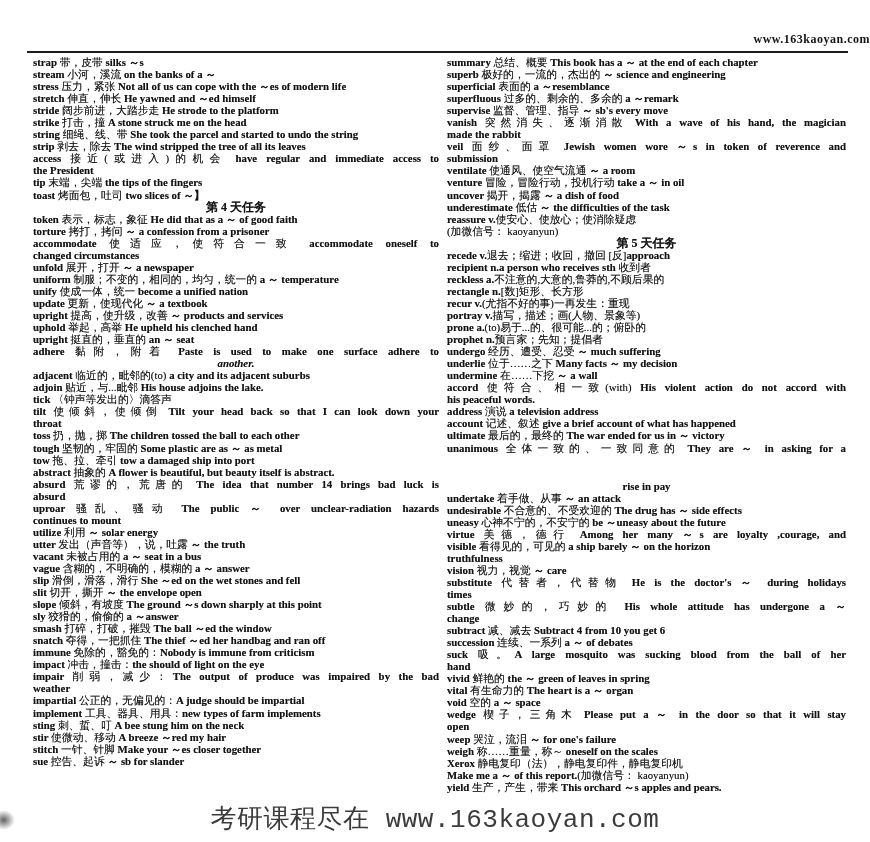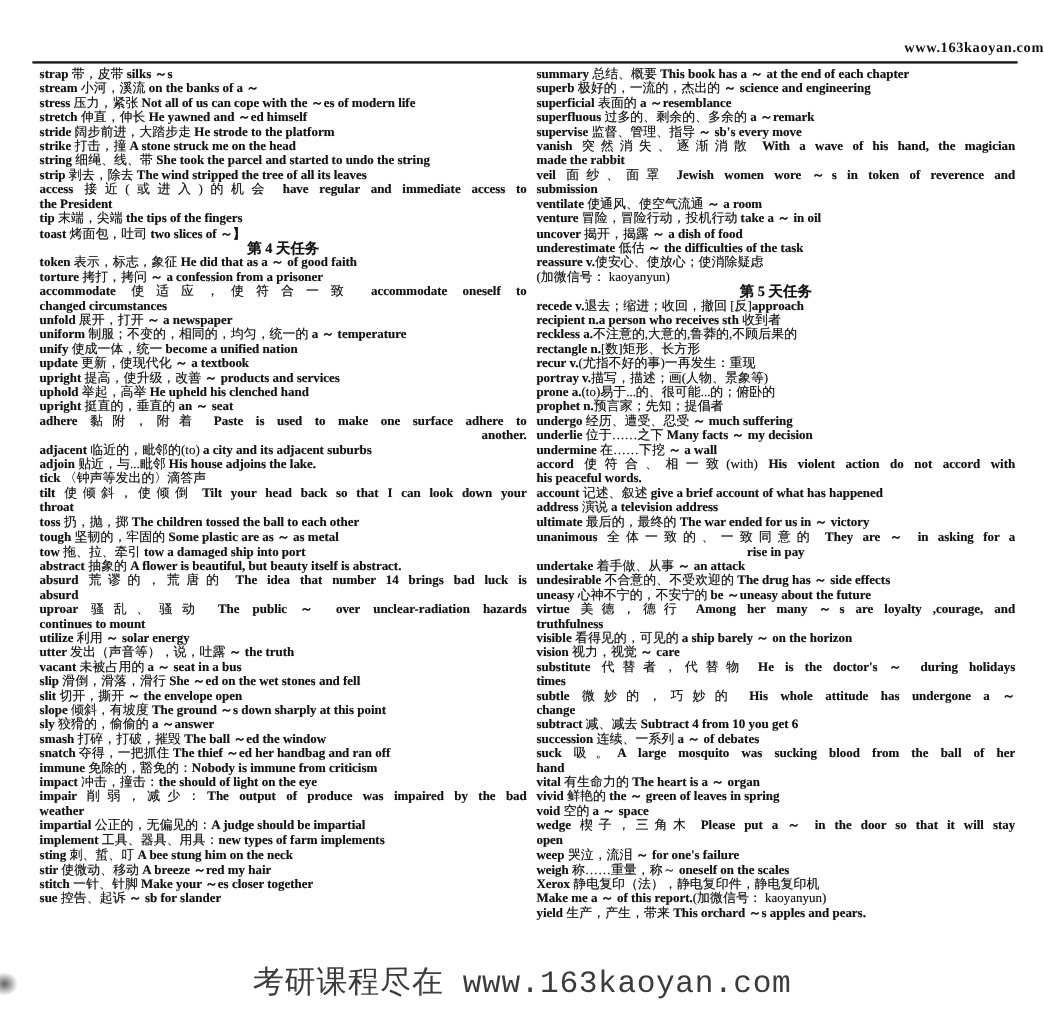--- a/index.html
+++ b/index.html
@@ -17,22 +17,22 @@
     border-top:2px solid #1c1c1c;
   }
   .col {
     position:absolute; top:56px; font-size:10.8px; line-height:12.05px;
     text-shadow:0 0 .6px rgba(25,25,25,.55);
   }
   .col-left  { left:33px;  width:406px; }
   .col-right { left:447px; width:399px; }
   .line { text-align:justify; }
   .line.jst  { text-align-last:justify; }
-  .line.al-r { text-align:right; }
-  .line.al-c { text-align:center; text-align-last:center; }
+  .line.al-r { text-align:center;font-style:italic; }
+  .line.al-c { text-align:center; text-align-last:center;margin-top:26px; }
   .line.heading { text-align:center; text-align-last:center; font-size:12px; font-weight:bold; }
   .en { font-weight:bold; }
   .cn { font-weight:normal; }
   .footer-banner {
     position:absolute; top:772px; left:0; width:100%; text-align:center;
     font-size:26px; color:#3c3c3c; letter-spacing:.5px;
     font-family:Liberation Mono, monospace;
     margin-top:29px;
   }
   .scan-smudge {
@@ -82,20 +82,21 @@
       <div class="line"><span class="en">tough </span><span class="cn">坚韧的，牢固的 </span><span class="en">Some plastic are as ～ as metal</span></div>
       <div class="line"><span class="en">tow </span><span class="cn">拖、拉、牵引 </span><span class="en">tow a damaged ship into port</span></div>
       <div class="line"><span class="en">abstract </span><span class="cn">抽象的 </span><span class="en">A flower is beautiful, but beauty itself is abstract.</span></div>
       <div class="line jst"><span class="en">absurd </span><span class="cn">荒谬的，荒唐的 </span><span class="en">The idea that number 14 brings bad luck is</span></div>
       <div class="line"><span class="en">absurd</span></div>
       <div class="line jst"><span class="en">uproar </span><span class="cn">骚乱、骚动 </span><span class="en">The public ～ over unclear-radiation hazards</span></div>
       <div class="line"><span class="en">continues to mount</span></div>
       <div class="line"><span class="en">utilize </span><span class="cn">利用 </span><span class="en">～ solar energy</span></div>
       <div class="line"><span class="en">utter </span><span class="cn">发出（声音等），说，吐露 </span><span class="en">～ the truth</span></div>
       <div class="line"><span class="en">vacant </span><span class="cn">未被占用的 </span><span class="en">a ～ seat in a bus</span></div>
+      <div class="line"><span class="en">vague </span><span class="cn">含糊的，不明确的，模糊的 </span><span class="en">a ～ answer</span></div>
       <div class="line"><span class="en">slip </span><span class="cn">滑倒，滑落，滑行 </span><span class="en">She ～ed on the wet stones and fell</span></div>
       <div class="line"><span class="en">slit </span><span class="cn">切开，撕开 </span><span class="en">～ the envelope open</span></div>
       <div class="line"><span class="en">slope </span><span class="cn">倾斜，有坡度 </span><span class="en">The ground ～s down sharply at this point</span></div>
       <div class="line"><span class="en">sly </span><span class="cn">狡猾的，偷偷的 </span><span class="en">a ～answer</span></div>
       <div class="line"><span class="en">smash </span><span class="cn">打碎，打破，摧毁 </span><span class="en">The ball ～ed the window</span></div>
       <div class="line"><span class="en">snatch </span><span class="cn">夺得，一把抓住 </span><span class="en">The thief ～ed her handbag and ran off</span></div>
       <div class="line"><span class="en">immune </span><span class="cn">免除的，豁免的：</span><span class="en">Nobody is immune from criticism</span></div>
       <div class="line"><span class="en">impact </span><span class="cn">冲击，撞击：</span><span class="en">the should of light on the eye</span></div>
       <div class="line jst"><span class="en">impair </span><span class="cn">削弱，减少：</span><span class="en">The output of produce was impaired by the bad</span></div>
       <div class="line"><span class="en">weather</span></div>
@@ -129,42 +130,42 @@
       <div class="line"><span class="en">rectangle n.</span><span class="cn">[数]矩形、长方形</span></div>
       <div class="line"><span class="en">recur v.</span><span class="cn">(尤指不好的事)一再发生：重现</span></div>
       <div class="line"><span class="en">portray v.</span><span class="cn">描写，描述；画(人物、景象等)</span></div>
       <div class="line"><span class="en">prone a.</span><span class="cn">(to)易于...的、很可能...的；俯卧的</span></div>
       <div class="line"><span class="en">prophet n.</span><span class="cn">预言家；先知；提倡者</span></div>
       <div class="line"><span class="en">undergo </span><span class="cn">经历、遭受、忍受 </span><span class="en">～ much suffering</span></div>
       <div class="line"><span class="en">underlie </span><span class="cn">位于……之下 </span><span class="en">Many facts ～ my decision</span></div>
       <div class="line"><span class="en">undermine </span><span class="cn">在……下挖 </span><span class="en">～ a wall</span></div>
       <div class="line jst"><span class="en">accord </span><span class="cn">使符合、相一致(with) </span><span class="en">His violent action do not accord with</span></div>
       <div class="line"><span class="en">his peaceful words.</span></div>
+      <div class="line"><span class="en">address </span><span class="cn">演说 </span><span class="en">a television address</span></div>
       <div class="line"><span class="en">account </span><span class="cn">记述、叙述 </span><span class="en">give a brief account of what has happened</span></div>
-      <div class="line"><span class="en">address </span><span class="cn">演说 </span><span class="en">a television address</span></div>
       <div class="line"><span class="en">ultimate </span><span class="cn">最后的，最终的 </span><span class="en">The war ended for us in ～ victory</span></div>
       <div class="line jst"><span class="en">unanimous </span><span class="cn">全体一致的、一致同意的 </span><span class="en">They are ～ in asking for a</span></div>
       <div class="line al-c"><span class="en">rise in pay</span></div>
       <div class="line"><span class="en">undertake </span><span class="cn">着手做、从事 </span><span class="en">～ an attack</span></div>
       <div class="line"><span class="en">undesirable </span><span class="cn">不合意的、不受欢迎的 </span><span class="en">The drug has ～ side effects</span></div>
       <div class="line"><span class="en">uneasy </span><span class="cn">心神不宁的，不安宁的 </span><span class="en">be ～uneasy about the future</span></div>
       <div class="line jst"><span class="en">virtue </span><span class="cn">美德，德行 </span><span class="en">Among her many ～s are loyalty ,courage, and</span></div>
+      <div class="line"><span class="en">visible </span><span class="cn">看得见的，可见的 </span><span class="en">a ship barely ～ on the horizon</span></div>
       <div class="line"><span class="en">truthfulness</span></div>
-      <div class="line"><span class="en">visible </span><span class="cn">看得见的，可见的 </span><span class="en">a ship barely ～ on the horizon</span></div>
       <div class="line"><span class="en">vision </span><span class="cn">视力，视觉 </span><span class="en">～ care</span></div>
       <div class="line jst"><span class="en">substitute </span><span class="cn">代替者，代替物 </span><span class="en">He is the doctor's ～ during holidays</span></div>
       <div class="line"><span class="en">times</span></div>
       <div class="line jst"><span class="en">subtle </span><span class="cn">微妙的，巧妙的 </span><span class="en">His whole attitude has undergone a ～</span></div>
       <div class="line"><span class="en">change</span></div>
       <div class="line"><span class="en">subtract </span><span class="cn">减、减去 </span><span class="en">Subtract 4 from 10 you get 6</span></div>
       <div class="line"><span class="en">succession </span><span class="cn">连续、一系列 </span><span class="en">a ～ of debates</span></div>
       <div class="line jst"><span class="en">suck </span><span class="cn">吸。</span><span class="en">A large mosquito was sucking blood from the ball of her</span></div>
       <div class="line"><span class="en">hand</span></div>
+      <div class="line"><span class="en">vivid </span><span class="cn">鲜艳的 </span><span class="en">the ～ green of leaves in spring</span></div>
       <div class="line"><span class="en">vital </span><span class="cn">有生命力的 </span><span class="en">The heart is a ～ organ</span></div>
-      <div class="line"><span class="en">vivid </span><span class="cn">鲜艳的 </span><span class="en">the ～ green of leaves in spring</span></div>
       <div class="line"><span class="en">void </span><span class="cn">空的 </span><span class="en">a ～ space</span></div>
       <div class="line jst"><span class="en">wedge </span><span class="cn">楔子，三角木 </span><span class="en">Please put a ～ in the door so that it will stay</span></div>
       <div class="line"><span class="en">open</span></div>
       <div class="line"><span class="en">weep </span><span class="cn">哭泣，流泪 </span><span class="en">～ for one's failure</span></div>
       <div class="line"><span class="en">weigh </span><span class="cn">称……重量，称～ </span><span class="en">oneself on the scales</span></div>
       <div class="line"><span class="en">Xerox </span><span class="cn">静电复印（法），静电复印件，静电复印机</span></div>
       <div class="line"><span class="en">Make me a ～ of this report.</span><span class="cn">(加微信号： kaoyanyun)</span></div>
       <div class="line"><span class="en">yield </span><span class="cn">生产，产生，带来 </span><span class="en">This orchard ～s apples and pears.</span></div>
     </div>
   <div class="footer-banner">考研课程尽在 www.163kaoyan.com</div>

